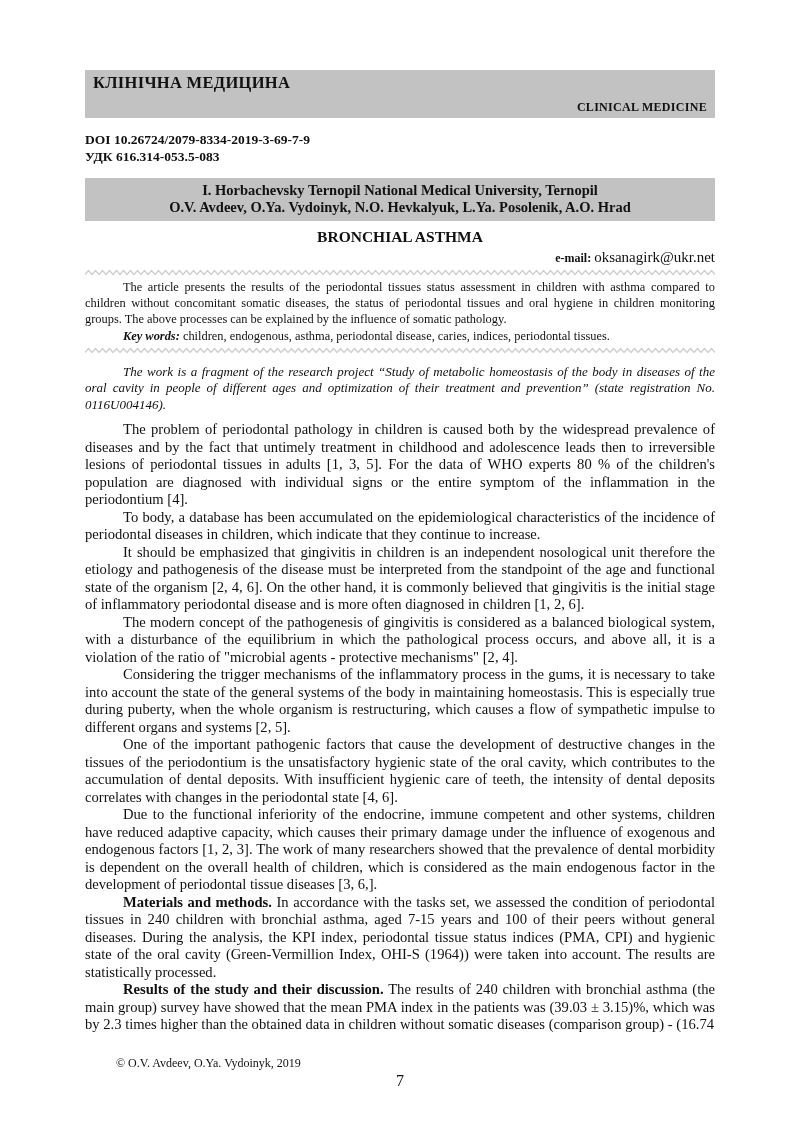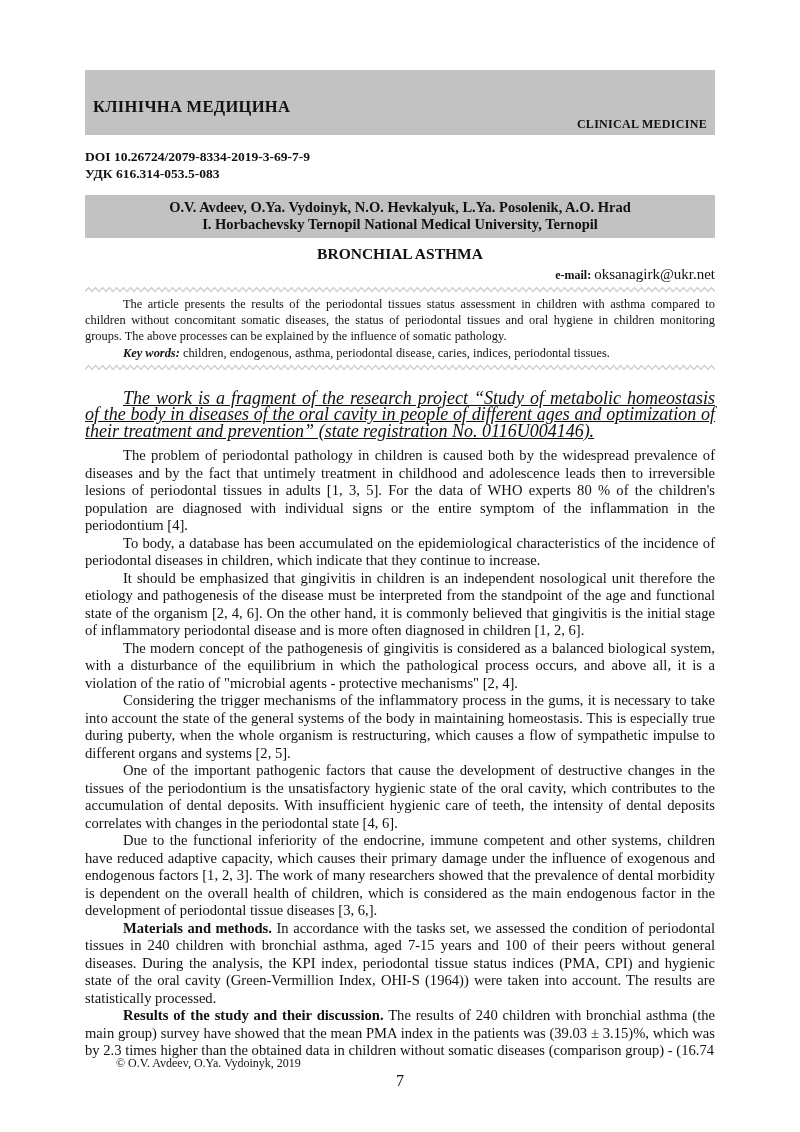--- a/index.html
+++ b/index.html
@@ -3,34 +3,34 @@
 <meta charset="utf-8">
 <style>
   html,body{margin:0;padding:0;}
   body{
     width:800px;height:1132px;background:#ffffff;overflow:hidden;
     font-family:"Liberation Serif","DejaVu Serif",serif;color:#111;
     position:relative;
   }
   .page{padding:70px 85px 0 85px;width:630px;}
   .banner{background:#c2c2c2;box-sizing:border-box;}
-  .banner-top{height:65px;padding:3px 8px;display:flex;flex-direction:column;justify-content:flex-end;}
+  .banner-top{height:48px;padding:3px 8px;display:flex;flex-direction:column;justify-content:space-between;}
   .uk-title{font-weight:bold;font-size:16.5px;letter-spacing:.3px;text-align:left;}
   .en-title{font-weight:bold;font-size:12px;letter-spacing:.3px;text-align:right;}
   .meta{margin-top:13px;font-weight:bold;font-size:13.5px;line-height:17px;}
   .banner-authors{margin-top:13px;padding:4px 0 5px 0;text-align:center;font-weight:bold;font-size:14.5px;line-height:17px;}
   .article-title{margin-top:7px;text-align:center;font-weight:bold;font-size:15.5px;line-height:18px;}
   .email-line{text-align:right;margin-top:3px;line-height:16px;}
   .email-label{font-weight:bold;font-size:12px;}
   .email-value{font-size:15px;}
   svg.zigzag{display:block;width:630px;height:7px;margin:3px 0;}
   .abstract{font-size:12.4px;line-height:16.2px;text-align:justify;margin-top:2px;}
   .abstract p{margin:0;text-indent:38px;}
   .kw-label{font-weight:bold;font-style:italic;}
-  .project-note{margin-top:19px;font-style:italic;font-size:18px;line-height:16.5px;text-align:justify;text-decoration:underline;}
+  .project-note{margin-top:10px;font-style:italic;font-size:13px;line-height:16.5px;text-align:justify;}
   .project-note p{margin:0;text-indent:38px;}
   .body-text{margin-top:8px;font-size:14.6px;line-height:17.5px;text-align:justify;}
   .body-text p{margin:0;text-indent:38px;}
   .footer{position:absolute;left:85px;right:85px;top:1056px;}
   .copyright{margin-left:31px;font-size:12px;line-height:15px;}
   .pagenum{text-align:center;font-size:16px;margin-top:1px;}
 </style>
 </head>
 <body>
 
@@ -40,22 +40,22 @@
     <div class="uk-title">КЛІНІЧНА МЕДИЦИНА</div>
     <div class="en-title">CLINICAL MEDICINE</div>
   </div>
 
   <div class="meta">
     <div>DOI 10.26724/2079-8334-2019-3-69-7-9</div>
     <div>УДК 616.314-053.5-083</div>
   </div>
 
   <div class="banner banner-authors">
+    <div>I. Horbachevsky Ternopil National Medical University, Ternopil</div>
     <div>O.V. Avdeev, O.Ya. Vydoinyk, N.O. Hevkalyuk, L.Ya. Posolenik, A.O. Hrad</div>
-    <div>I. Horbachevsky Ternopil National Medical University, Ternopil</div>
   </div>
 
   <div class="article-title">
     <div>BRONCHIAL ASTHMA</div>
   </div>
 
   <div class="email-line">
     <span class="email-label">e-mail: </span><span class="email-value">oksanagirk@ukr.net</span>
   </div>
 

